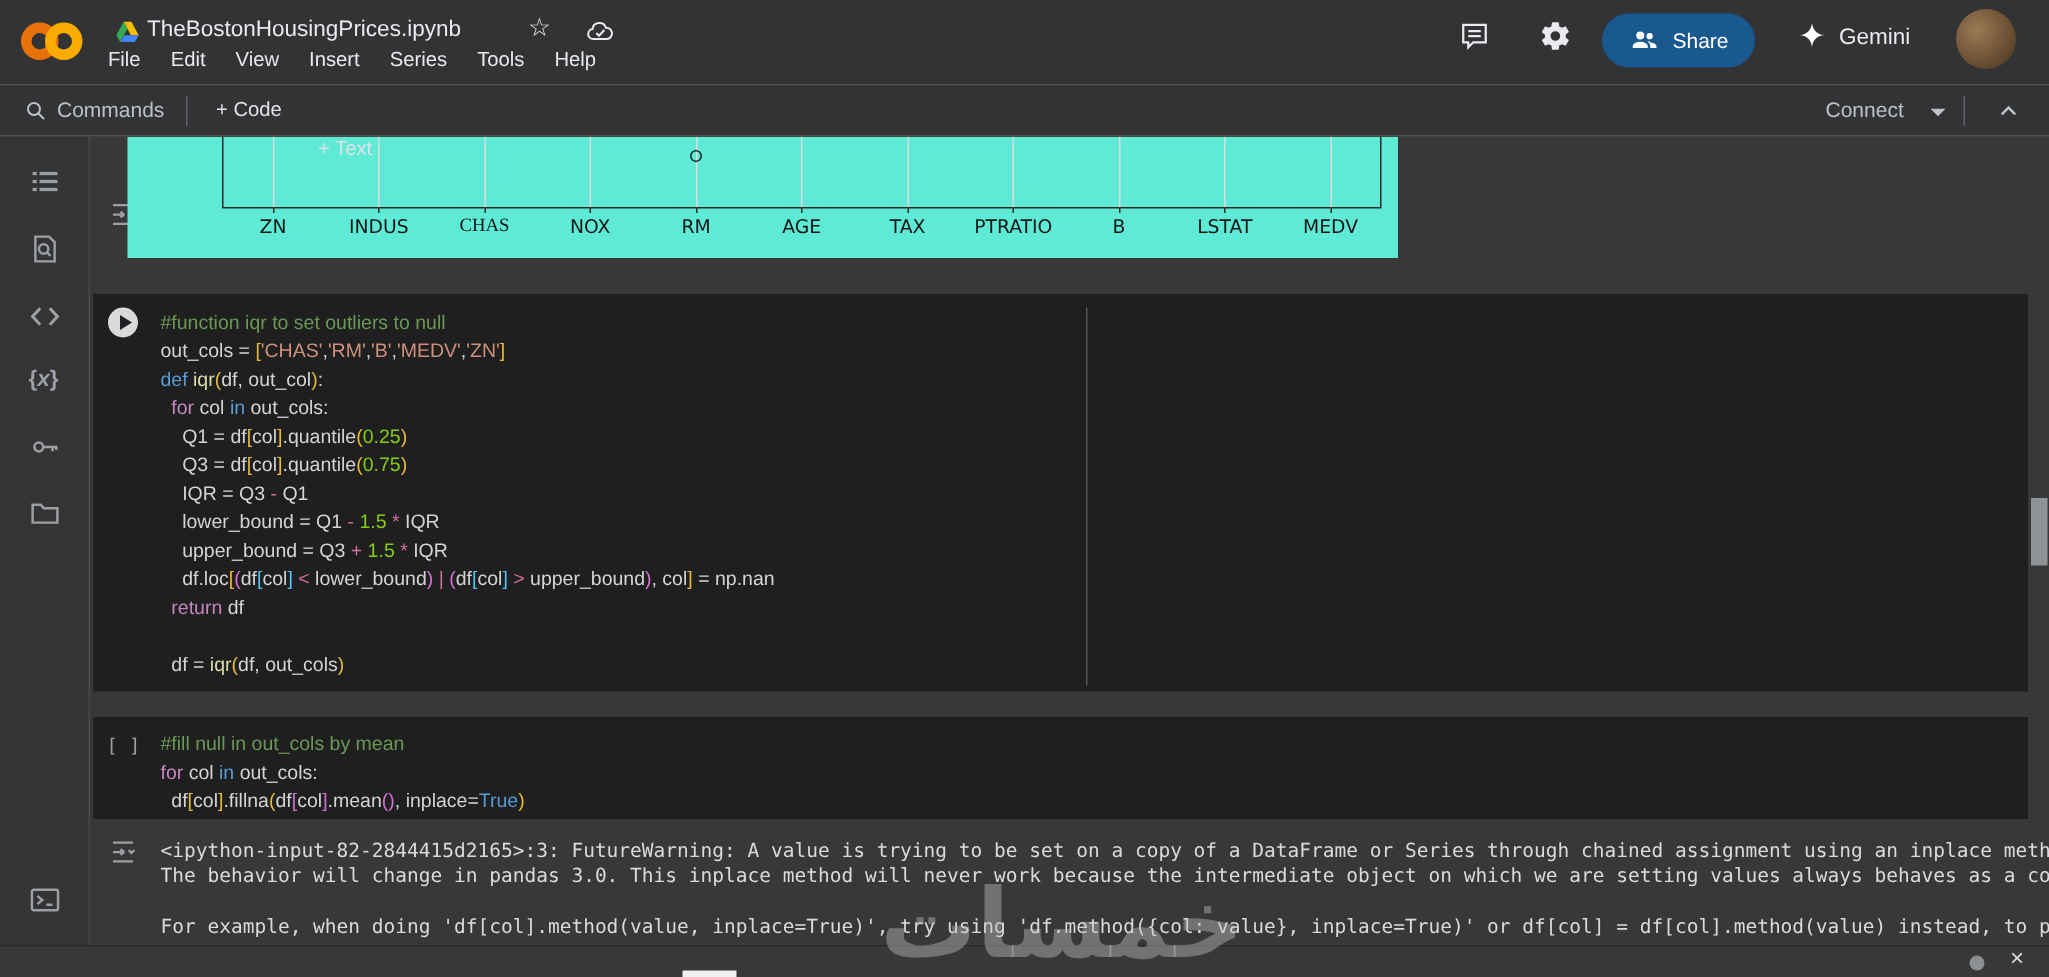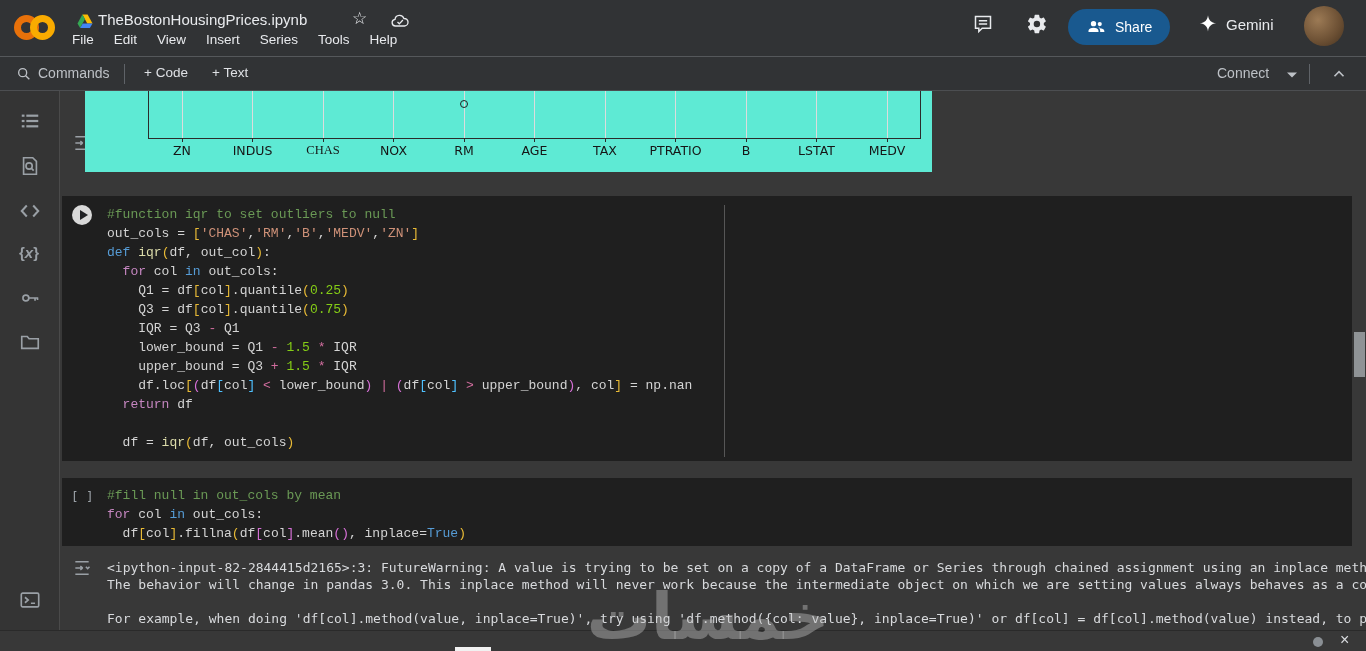--- a/index.html
+++ b/index.html
@@ -41,21 +41,21 @@
           background:#383838; overflow:hidden; }
   #plot { position:absolute; left:25px; top:0; width:847px; height:81px; background:#5eead4; overflow:hidden; }
   .grid-line { position:absolute; top:0; width:1px; height:47px; background:#dcdcdc; }
   .frame { position:absolute; background:#2b2b2b; }
   .tick { position:absolute; top:47px; width:1px; height:4px; background:#2b2b2b; }
   .plot-label { position:absolute; top:52px; width:70px; text-align:center; color:#161616;
                 font-size:12.5px; font-family:"DejaVu Sans", sans-serif; }
   #outlier { position:absolute; width:8px; height:8px; border:1.4px solid #222; border-radius:50%; }
 
   .cell { position:absolute; left:2px; width:1290px; background:#1f1f1f; }
-  .code-area { position:absolute; left:45px; top:9px; font-family:Liberation Mono, monospace;
+  .code-area { position:absolute; left:45px; top:9px; font-family:Liberation Sans, sans-serif;
                font-size:13px; line-height:19px; }
   .code-line { white-space:pre; }
   #run-btn { position:absolute; left:10px; top:9px; width:20px; height:20px; border-radius:50%;
              background:#d9d9d9; cursor:pointer; }
   #run-btn:after { content:""; position:absolute; left:7.5px; top:5px; border-left:8px solid #202124;
                    border-top:5px solid transparent; border-bottom:5px solid transparent; }
   .gutter-brackets { position:absolute; left:9px; top:11px; color:#9aa0a6;
                      font-family:"DejaVu Sans Mono", monospace; font-size:12.5px; cursor:pointer; }
   #cell1-vline { position:absolute; left:662px; top:9px; width:1px; height:252px; background:#565656; }
 
@@ -137,21 +137,21 @@
 </div>
 
 <div id="toolbar">
   <svg class="abs" style="left:16px;top:9px;cursor:pointer;" width="16" height="16" viewBox="0 0 24 24">
       <circle cx="10" cy="10" r="6" fill="none" stroke="#bdc1c6" stroke-width="2"></circle>
       <path d="M14.5 14.5L20 20" stroke="#bdc1c6" stroke-width="2"></path>
     </svg>
   <span class="tb-txt" style="left:38px;cursor:pointer;">Commands</span>
   <div class="tb-div" style="left:124px;"></div>
   <span class="tb-txt tb-add" style="left:144px;cursor:pointer;">+ Code</span>
-  <span class="tb-txt tb-add" style="left:212px;cursor:pointer;">+ Text</span>
+  <span class="tb-txt tb-add" style="left:212px;cursor:pointer;margin-top:26px;">+ Text</span>
   <span class="tb-txt" style="left:1217px;cursor:pointer;">Connect</span>
   <svg class="abs" style="left:1286px;top:14px;cursor:pointer;" width="12" height="8" viewBox="0 0 12 8">
       <path fill="#bdc1c6" d="M1 1.5l5 5 5-5z"></path>
     </svg>
   <div class="tb-div" style="left:1309px;"></div>
   <svg class="abs" style="left:1330px;top:8px;cursor:pointer;" width="18" height="18" viewBox="0 0 24 24">
       <path fill="none" stroke="#bdc1c6" stroke-width="2.2" d="M6 15l6-6 6 6"></path>
     </svg>
 </div>
 

